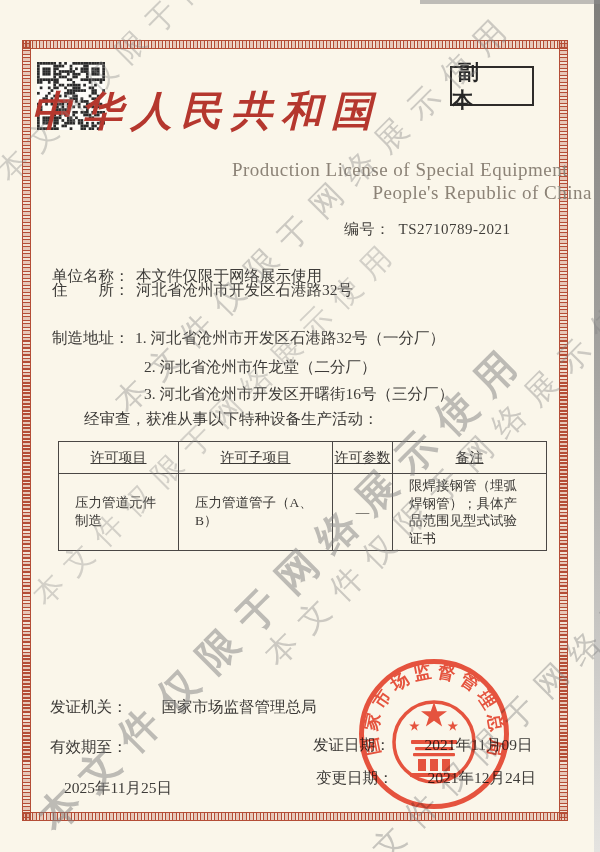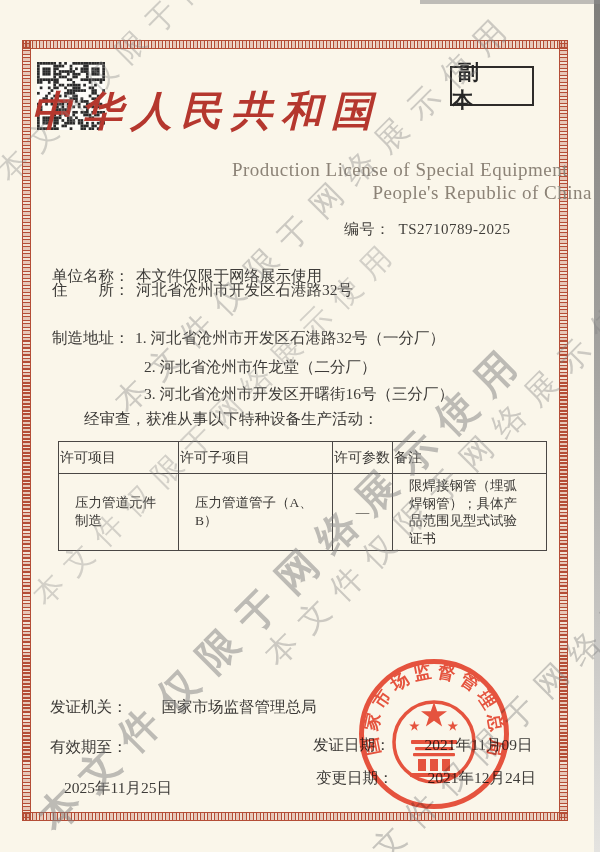--- a/index.html
+++ b/index.html
@@ -55,21 +55,21 @@
   .frow .val{margin-left:1px;}
   .f-unit{top:266px;} .f-addr{top:280px;}
   .f-mfg{top:328px;}
   .mfg-item{position:absolute;font-size:15.5px;color:#3d3b38;}
   .mfg-1{left:135px;top:328px;} .mfg-2{left:144px;top:357px;} .mfg-3{left:144px;top:384px;}
   .approval{position:absolute;left:84px;top:409px;font-size:15.5px;color:#3d3b38;}
 
   
   table.lic-tbl{position:absolute;left:58px;top:441px;width:488px;border-collapse:collapse;table-layout:fixed;}
   .lic-tbl th,.lic-tbl td{border:1px solid #4a4745;font-weight:normal;color:#3b3936;}
-  .lic-tbl th{height:29px;font-size:14px;text-align:left;}
+  .lic-tbl th{height:29px;font-size:14px;text-align:center;text-decoration:underline;}
   .lic-tbl td{font-size:13.5px;padding:3px 16px;}
   .c1{width:120px;} .c2{width:154px;} .c3{width:60px;} .c4{width:154px;}
   .td-center{text-align:center;}
   .td-remark{font-size:12.5px;line-height:1.3;padding:2px 4px;}
 
   
   .foot{position:absolute;font-size:15.5px;color:#3d3b38;display:flex;gap:20px;}
   .foot .lab{flex:none;} .foot .val{margin-left:14px;}
   .f-issuer{left:50px;top:697px;}
   .f-valid{left:50px;top:737px;flex-direction:column;}
@@ -429,21 +429,21 @@
 
   <div class="copy-box">
     <span>副　本</span>
   </div>
 
   <div class="t-cn1">中华人民共和国</div>
   <div class="t-en t-en1">Production License of Special Equipment</div>
   <div class="t-en t-en2">People's Republic of China</div>
 
   <div class="lic">
-    <span class="lab">编号：</span><span class="val">TS2710789-2025</span>
+    <span class="lab">编号：</span><span class="val">TS2710789-2021</span>
   </div>
 
   <div class="frow f-unit">
     <span class="lab">单位名称：</span>
     <span class="val">本文件仅限于网络展示使用</span>
   </div>
   <div class="frow f-addr">
     <span class="lab">住　　所：</span>
     <span class="val">河北省沧州市开发区石港路32号</span>
   </div>

